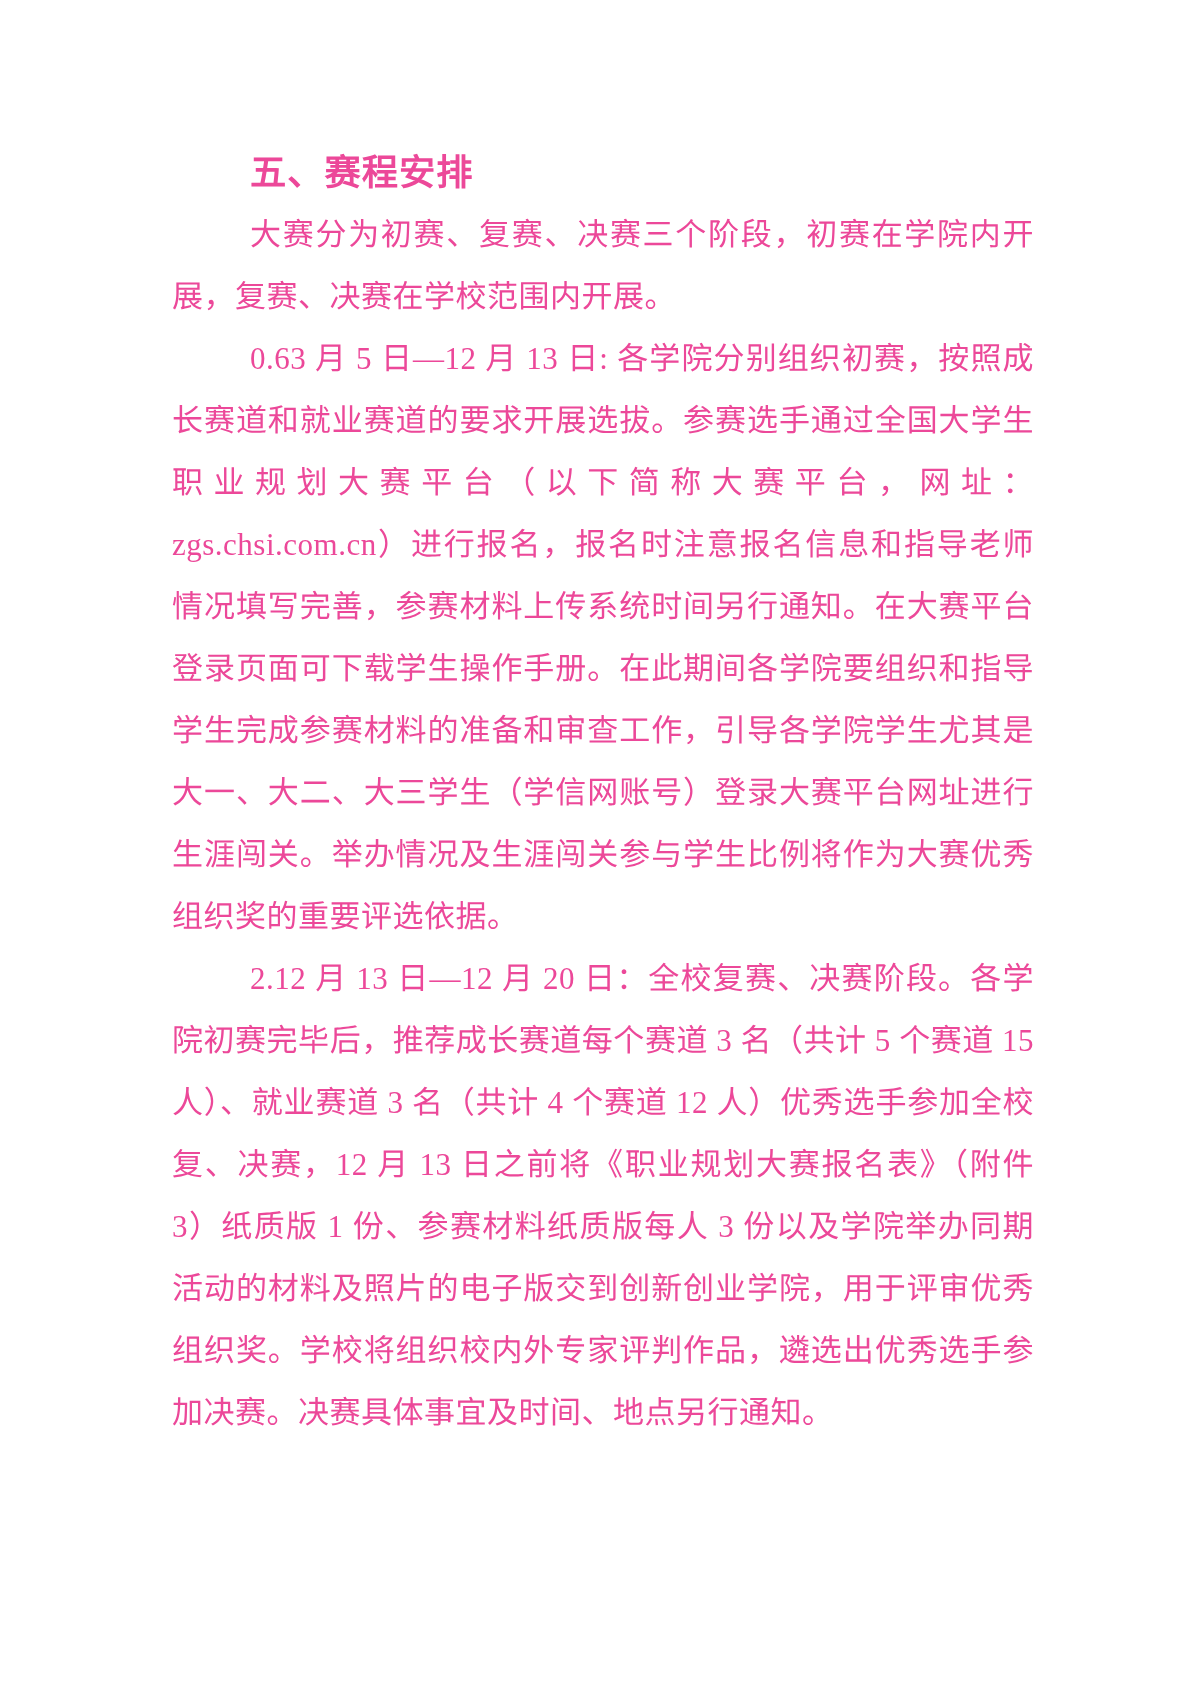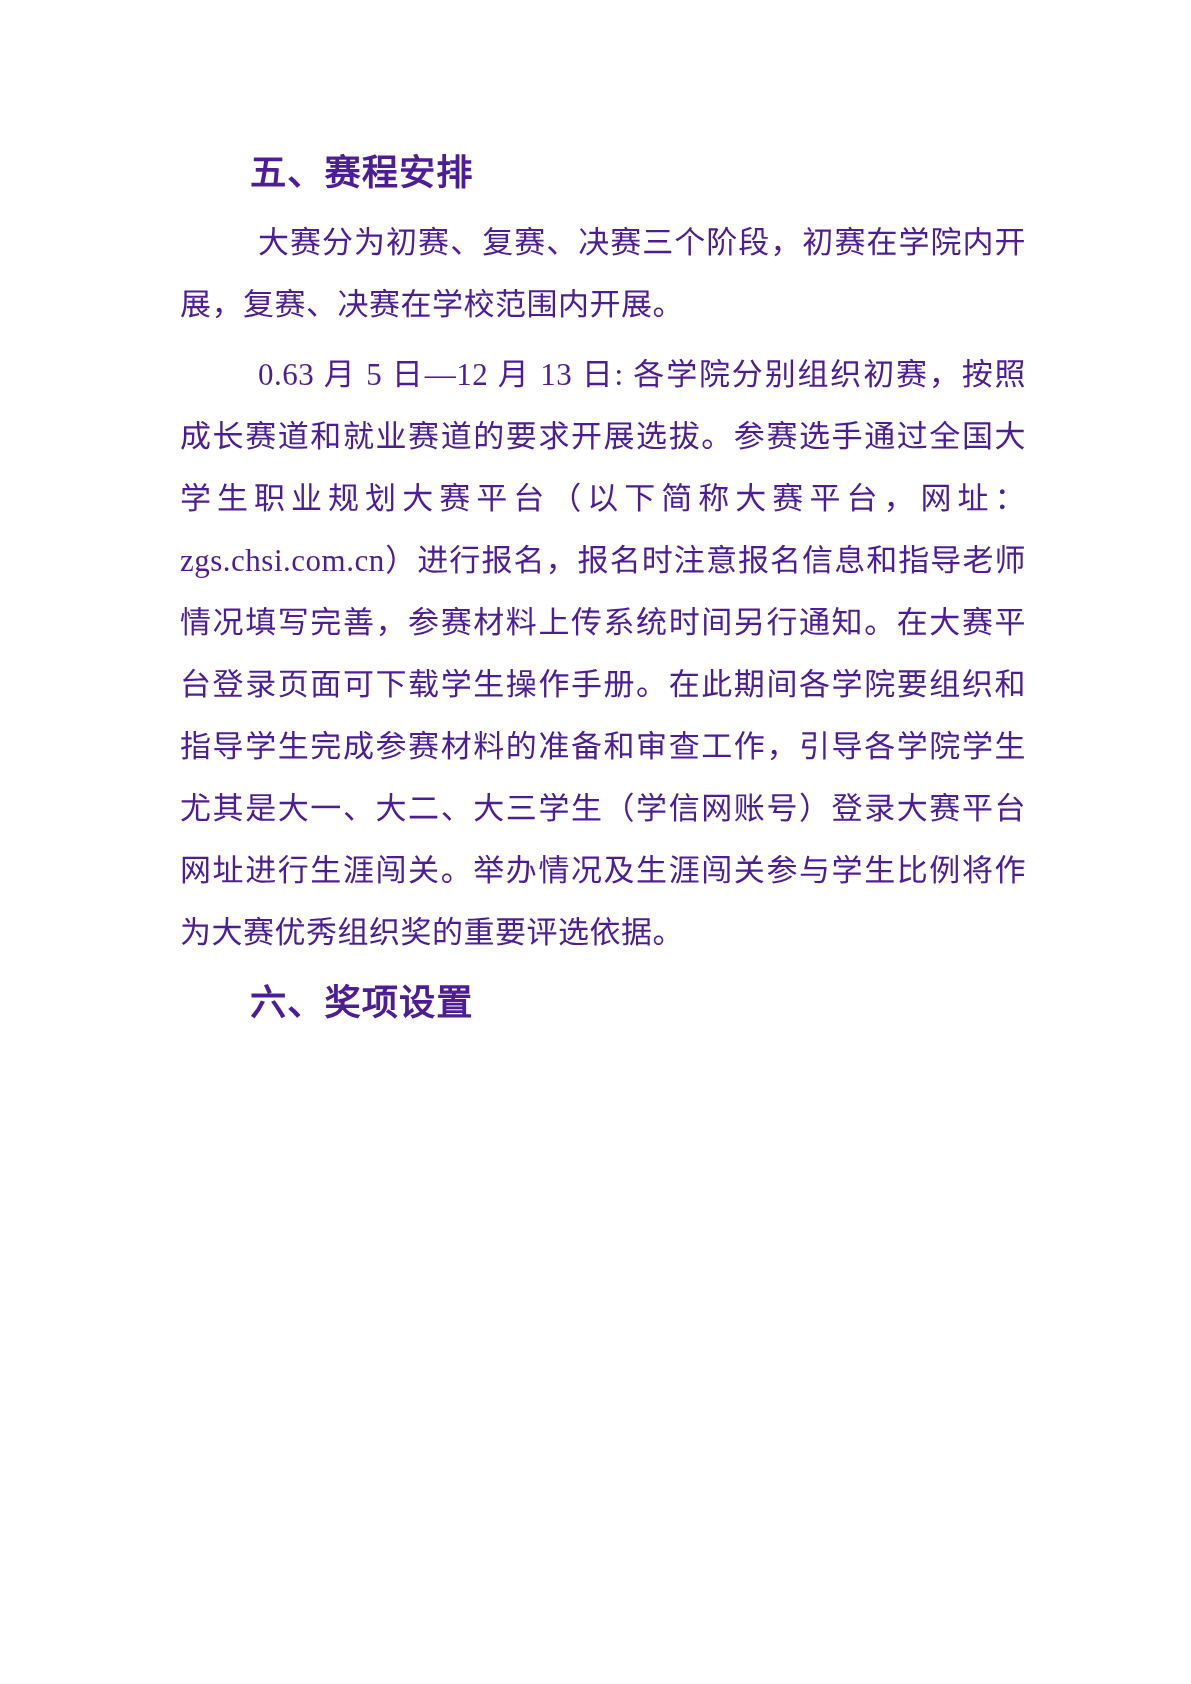--- a/index.html
+++ b/index.html
@@ -13,42 +13,42 @@
     height: 1684px;
     margin: 0 auto;
     background: #ffffff;
     overflow: hidden;
   }
   .content {
     position: absolute;
     left: 172px;
     top: 142px;
     width: 862px;
-    color: #4c1d95;
+    color: #ec4899;
     font-family: "Liberation Serif", "DejaVu Serif", serif;
     font-size: 31px;
     line-height: 62px;
     text-align: justify;
     letter-spacing: 0.5px;
   }
   .para {
-    margin: 8px;
+    margin: 0;
     text-indent: 78px;
   }
   .heading {
     margin: 0;
     text-indent: 78px;
     font-weight: 700;
     font-family: "Liberation Sans", "DejaVu Sans", sans-serif;
     letter-spacing: 1px;
   }
 </style>
 </head>
 <body>
 
 <div class="page">
   <div class="content">
     <h3 class="heading">五、赛程安排</h3>
     <p class="para">大赛分为初赛、复赛、决赛三个阶段，初赛在学院内开展，复赛、决赛在学校范围内开展。</p>
     <p class="para">0.63 月 5 日—12 月 13 日: 各学院分别组织初赛，按照成长赛道和就业赛道的要求开展选拔。参赛选手通过全国大学生职业规划大赛平台（以下简称大赛平台，网址：zgs.chsi.com.cn）进行报名，报名时注意报名信息和指导老师情况填写完善，参赛材料上传系统时间另行通知。在大赛平台登录页面可下载学生操作手册。在此期间各学院要组织和指导学生完成参赛材料的准备和审查工作，引导各学院学生尤其是大一、大二、大三学生（学信网账号）登录大赛平台网址进行生涯闯关。举办情况及生涯闯关参与学生比例将作为大赛优秀组织奖的重要评选依据。</p>
-    <h3 class="heading">六、奖项设置</h3>
+    <p class="para">2.12 月 13 日—12 月 20 日：全校复赛、决赛阶段。各学院初赛完毕后，推荐成长赛道每个赛道 3 名（共计 5 个赛道 15 人）、就业赛道 3 名（共计 4 个赛道 12 人）优秀选手参加全校复、决赛，12 月 13 日之前将《职业规划大赛报名表》（附件 3）纸质版 1 份、参赛材料纸质版每人 3 份以及学院举办同期活动的材料及照片的电子版交到创新创业学院，用于评审优秀组织奖。学校将组织校内外专家评判作品，遴选出优秀选手参加决赛。决赛具体事宜及时间、地点另行通知。</p>
   </div>
 </div>
 
 </body></html>

